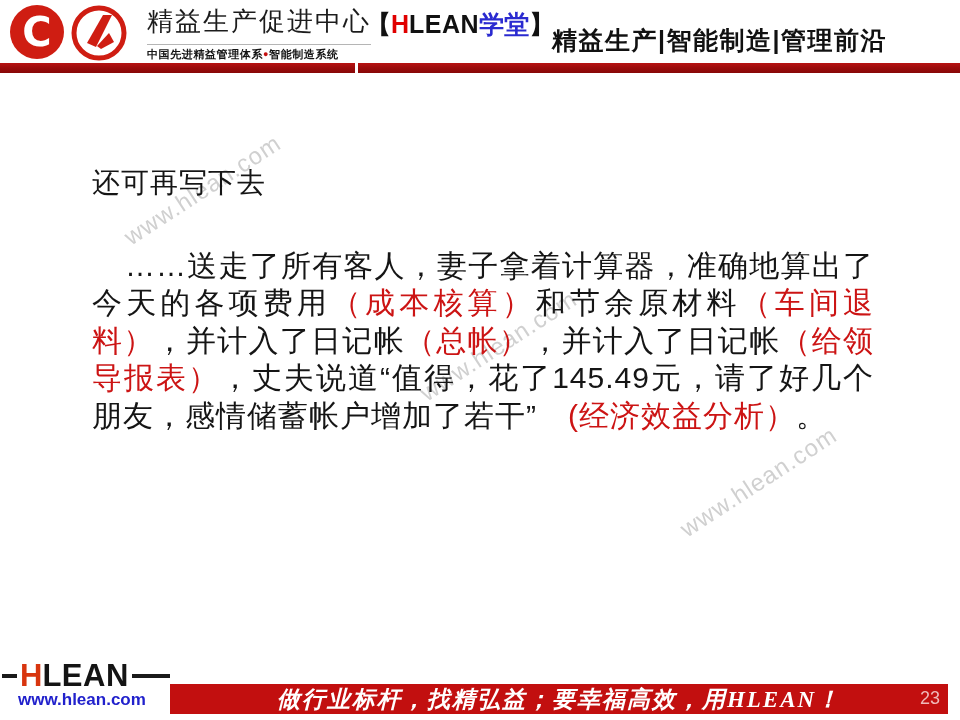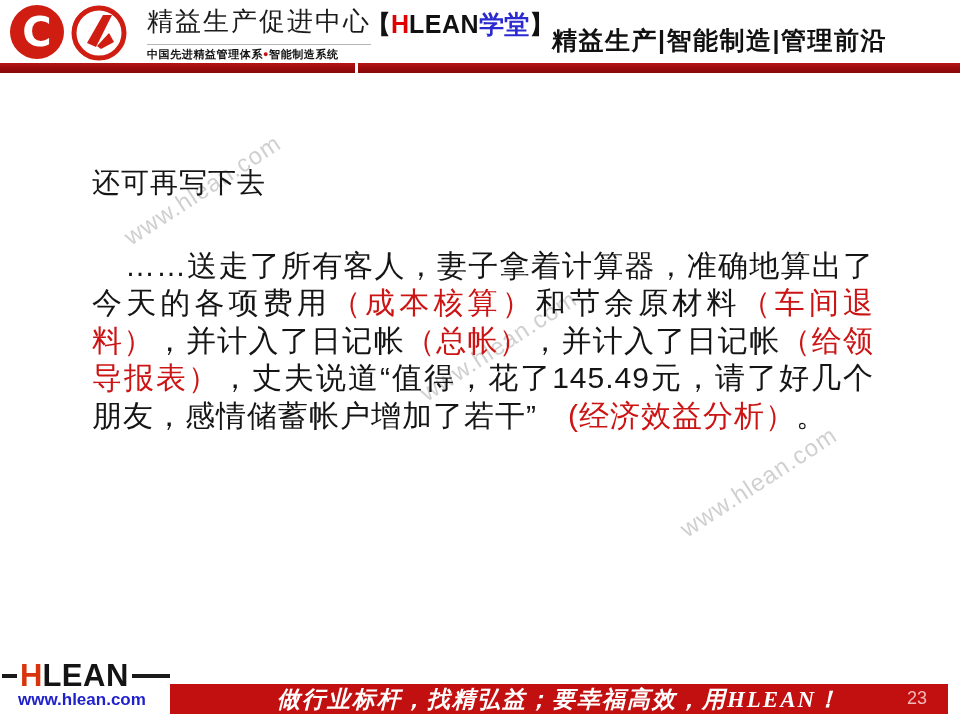--- a/index.html
+++ b/index.html
@@ -42,21 +42,21 @@
   .dash{height:4px;background:#1a1a1a;}
   .dash.l{width:15px;margin-right:3px;}
   .dash.r{flex:1;margin-left:3px;}
   .f-h{font-size:31px;font-weight:bold;color:#d8350e;line-height:28px;}
   .f-lean{font-size:31px;font-weight:bold;color:#141414;letter-spacing:0.5px;line-height:28px;}
   .f-site{margin:0 0 0 16px;font-size:17px;font-weight:bold;color:#2121cc;line-height:19px;}
   .botbar{position:absolute;left:170px;top:684px;width:778px;height:30px;background:#c20f0f;
     display:flex;justify-content:center;z-index:5;}
   .slogan{color:#ffffff;font-family:"Liberation Serif",serif;font-style:italic;
     font-weight:bold;font-size:23px;letter-spacing:2px;white-space:nowrap;}
-  .pagenum{position:absolute;right:21px;top:4px;color:#efb9b9;font-size:18px;
+  .pagenum{position:absolute;right:8px;top:4px;color:#efb9b9;font-size:18px;
     font-style:normal;font-family:"Liberation Sans",sans-serif;}
 </style>
 </head>
 <body>
 
 <div class="slide">
 
   <div class="wm" style="left:112px;top:176px;">www.hlean.com</div>
   <div class="wm" style="left:408px;top:332px;">www.hlean.com</div>
   <div class="wm" style="left:668px;top:468px;">www.hlean.com</div>

